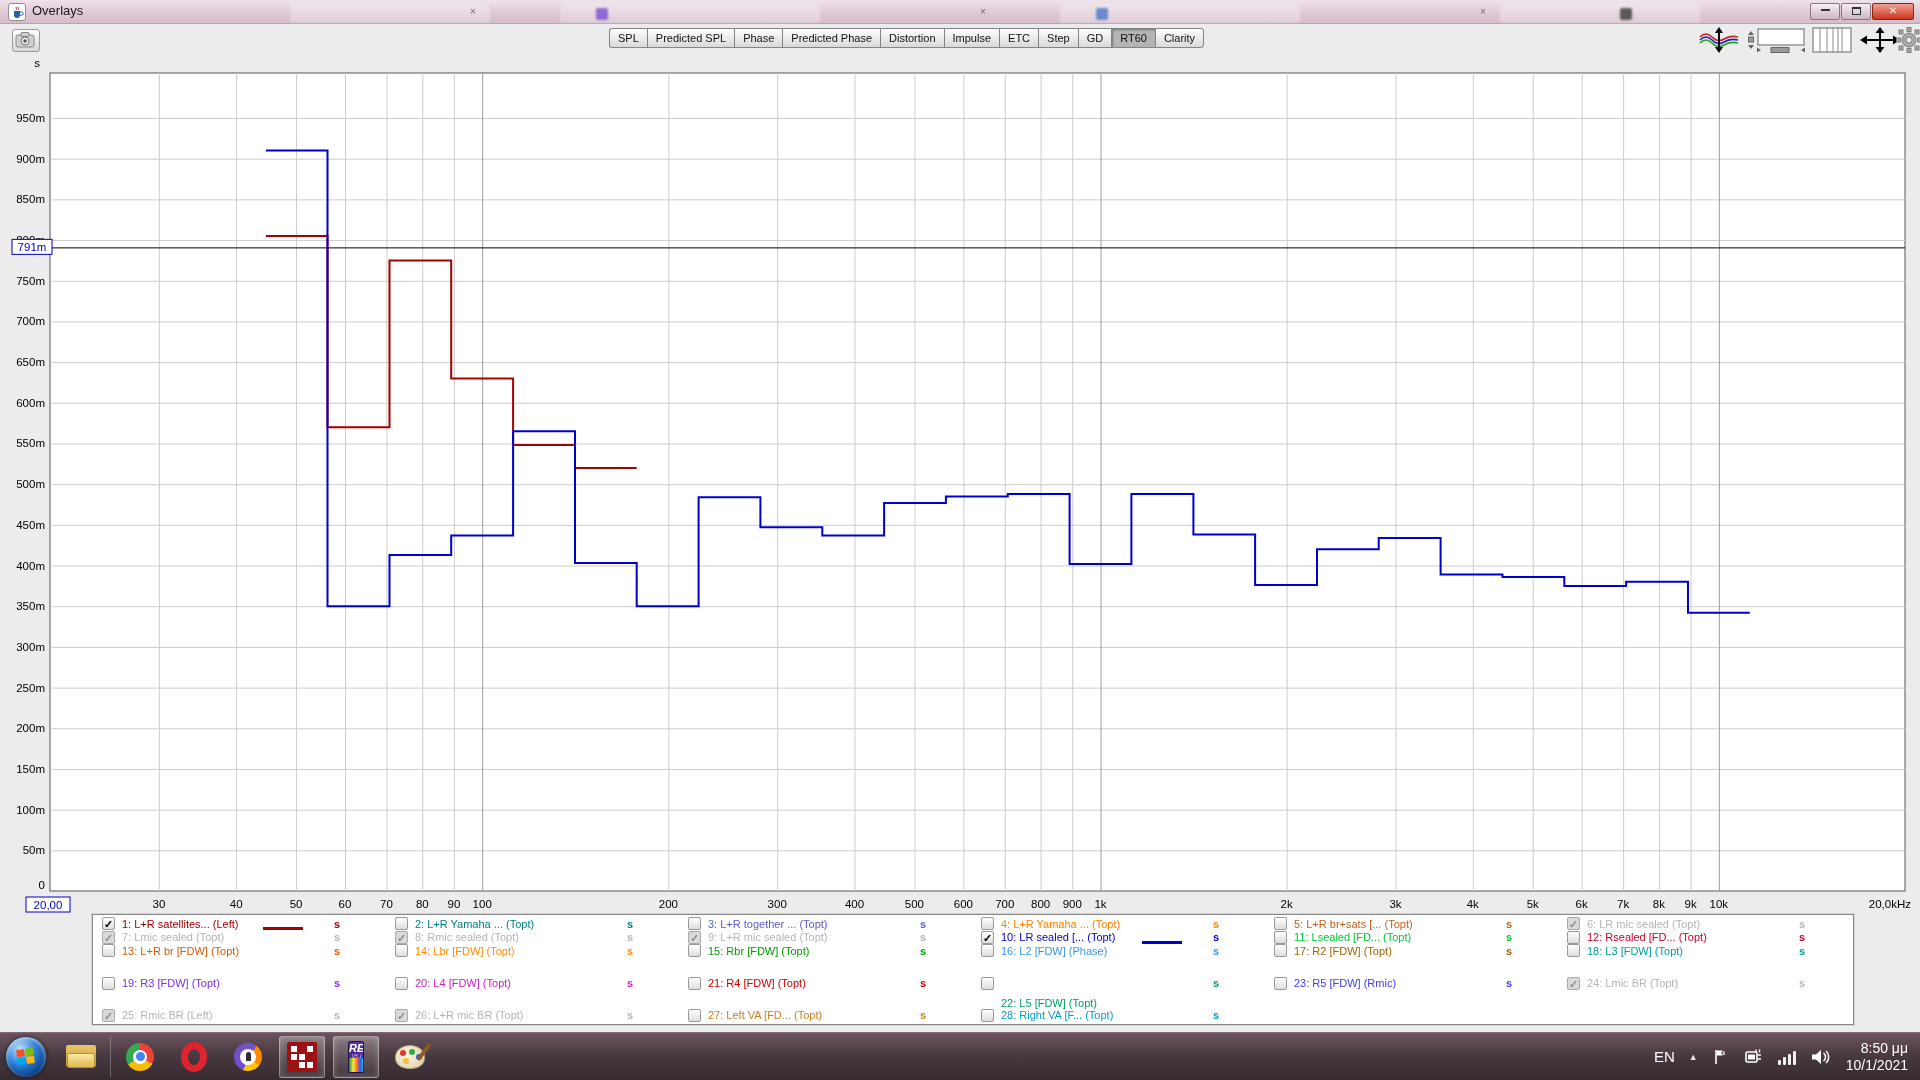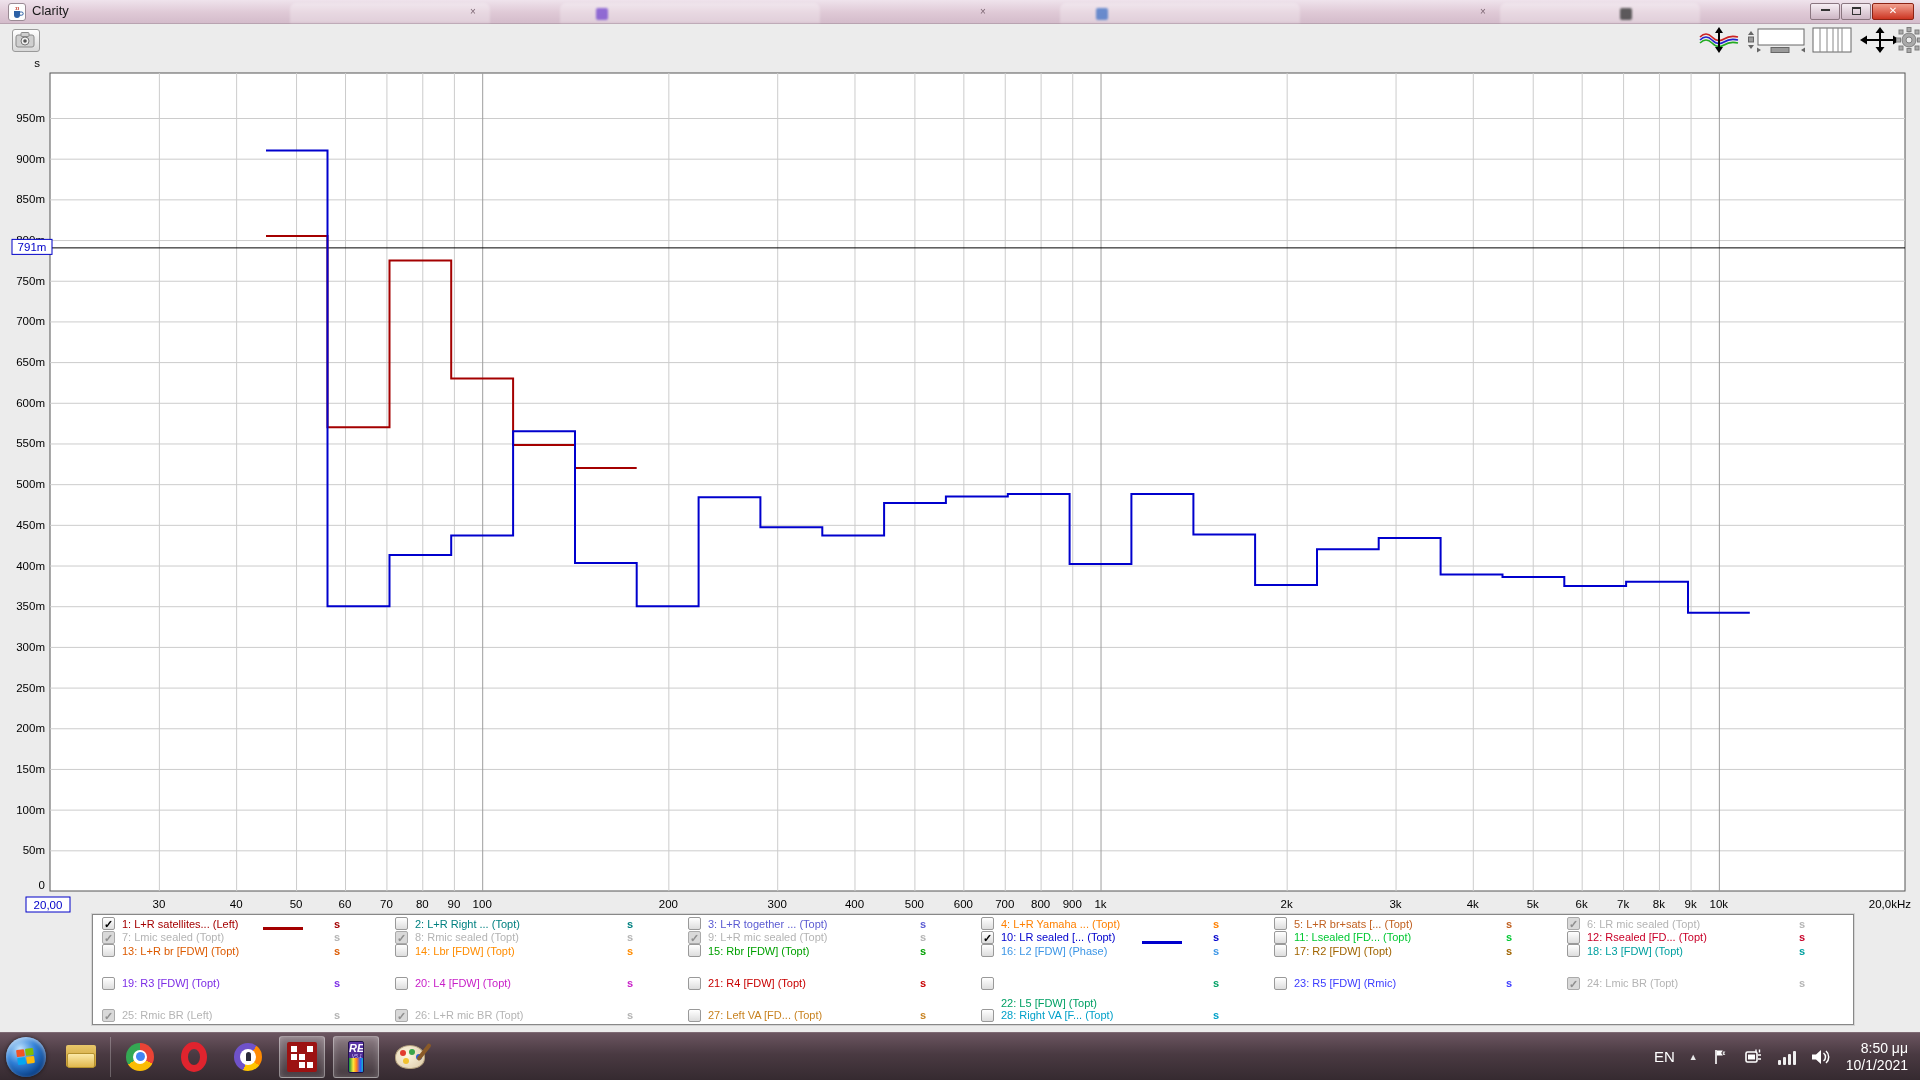--- a/index.html
+++ b/index.html
@@ -120,37 +120,50 @@
     <div class="bg-x" style="left:470px">×</div>
     <div class="bg-x" style="left:980px">×</div>
     <div class="bg-x" style="left:1480px">×</div>
     <div class="java-icon">
       <svg width="14" height="14" viewBox="0 0 14 14">
           <path d="M4 6 h6 v4 a3 3 0 0 1 -6 0 z" fill="#2a5fa5"></path>
           <path d="M10 7 h1.6 a1.6 1.6 0 0 1 0 3.2 H10" fill="none" stroke="#2a5fa5" stroke-width="1"></path>
           <path d="M6 2 q1 1.5 0 3 M8 2 q1 1.5 0 3" stroke="#c03020" stroke-width="1" fill="none"></path>
         </svg>
     </div>
-    <span class="win-title">Clarity</span>
+    <span class="win-title">Overlays</span>
     <div class="winbtns">
       <div class="winbtn"><span class="mini"></span></div>
       <div class="winbtn"><span class="maxi"></span></div>
       <div class="winbtn close">✕</div>
     </div>
   </div>
 
   <div class="toolbar">
     <div class="snap-btn">
       <svg width="24" height="19" viewBox="0 0 24 19">
           <rect x="3" y="5" width="18" height="12" rx="2" fill="#cfcfcf" stroke="#8a8a8a"></rect>
           <rect x="8" y="2.5" width="8" height="4" rx="1" fill="#cfcfcf" stroke="#8a8a8a"></rect>
           <circle cx="12" cy="11" r="4" fill="#efefef" stroke="#777"></circle>
           <circle cx="12" cy="11" r="1.8" fill="#555"></circle>
         </svg>
     </div>
+    <div class="tabbar">
+        <div class="tab">SPL</div>
+        <div class="tab">Predicted SPL</div>
+        <div class="tab">Phase</div>
+        <div class="tab">Predicted Phase</div>
+        <div class="tab">Distortion</div>
+        <div class="tab">Impulse</div>
+        <div class="tab">ETC</div>
+        <div class="tab">Step</div>
+        <div class="tab">GD</div>
+        <div class="tab active">RT60</div>
+        <div class="tab">Clarity</div>
+      </div>
 
     <div class="ticon" style="left:1698px">
       <svg width="42" height="26" viewBox="0 0 42 26">
           <path d="M2 10 q6 -6 12 0 t12 2 t14 -2" stroke="#cc2222" fill="none" stroke-width="1.6"></path>
           <path d="M2 13 q6 -6 12 0 t12 2 t14 -2" stroke="#2222cc" fill="none" stroke-width="1.6"></path>
           <path d="M2 16 q6 -6 12 0 t12 2 t14 -2" stroke="#22aa22" fill="none" stroke-width="1.6"></path>
           <line x1="21" y1="3" x2="21" y2="23" stroke="#000" stroke-width="2"></line>
           <path d="M21 0 l-4 6 h8 z" fill="#000"></path>
           <path d="M21 26 l-4 -6 h8 z" fill="#000"></path>
         </svg>
@@ -318,21 +331,21 @@
 
   <div class="legend">
       <div class="lcell">
         <span class="cbox">✓</span>
         <span style="color: rgb(164, 0, 0);">1: L+R satellites... (Left)</span>
         <span class="swatch" style="border-top-color: rgb(164, 0, 0);"></span>
         <span class="s-unit" style="color: rgb(164, 0, 0);">s</span>
       </div>
       <div class="lcell">
         <span class="cbox"></span>
-        <span style="color: rgb(0, 128, 128);">2: L+R Right ... (Topt)</span>
+        <span style="color: rgb(0, 128, 128);">2: L+R Yamaha ... (Topt)</span>
         <span class="s-unit" style="color: rgb(0, 128, 128);">s</span>
       </div>
       <div class="lcell">
         <span class="cbox"></span>
         <span style="color: rgb(90, 90, 210);">3: L+R together ... (Topt)</span>
         <span class="s-unit" style="color: rgb(90, 90, 210);">s</span>
       </div>
       <div class="lcell">
         <span class="cbox"></span>
         <span style="color: rgb(255, 128, 0);">4: L+R Yamaha ... (Topt)</span>

